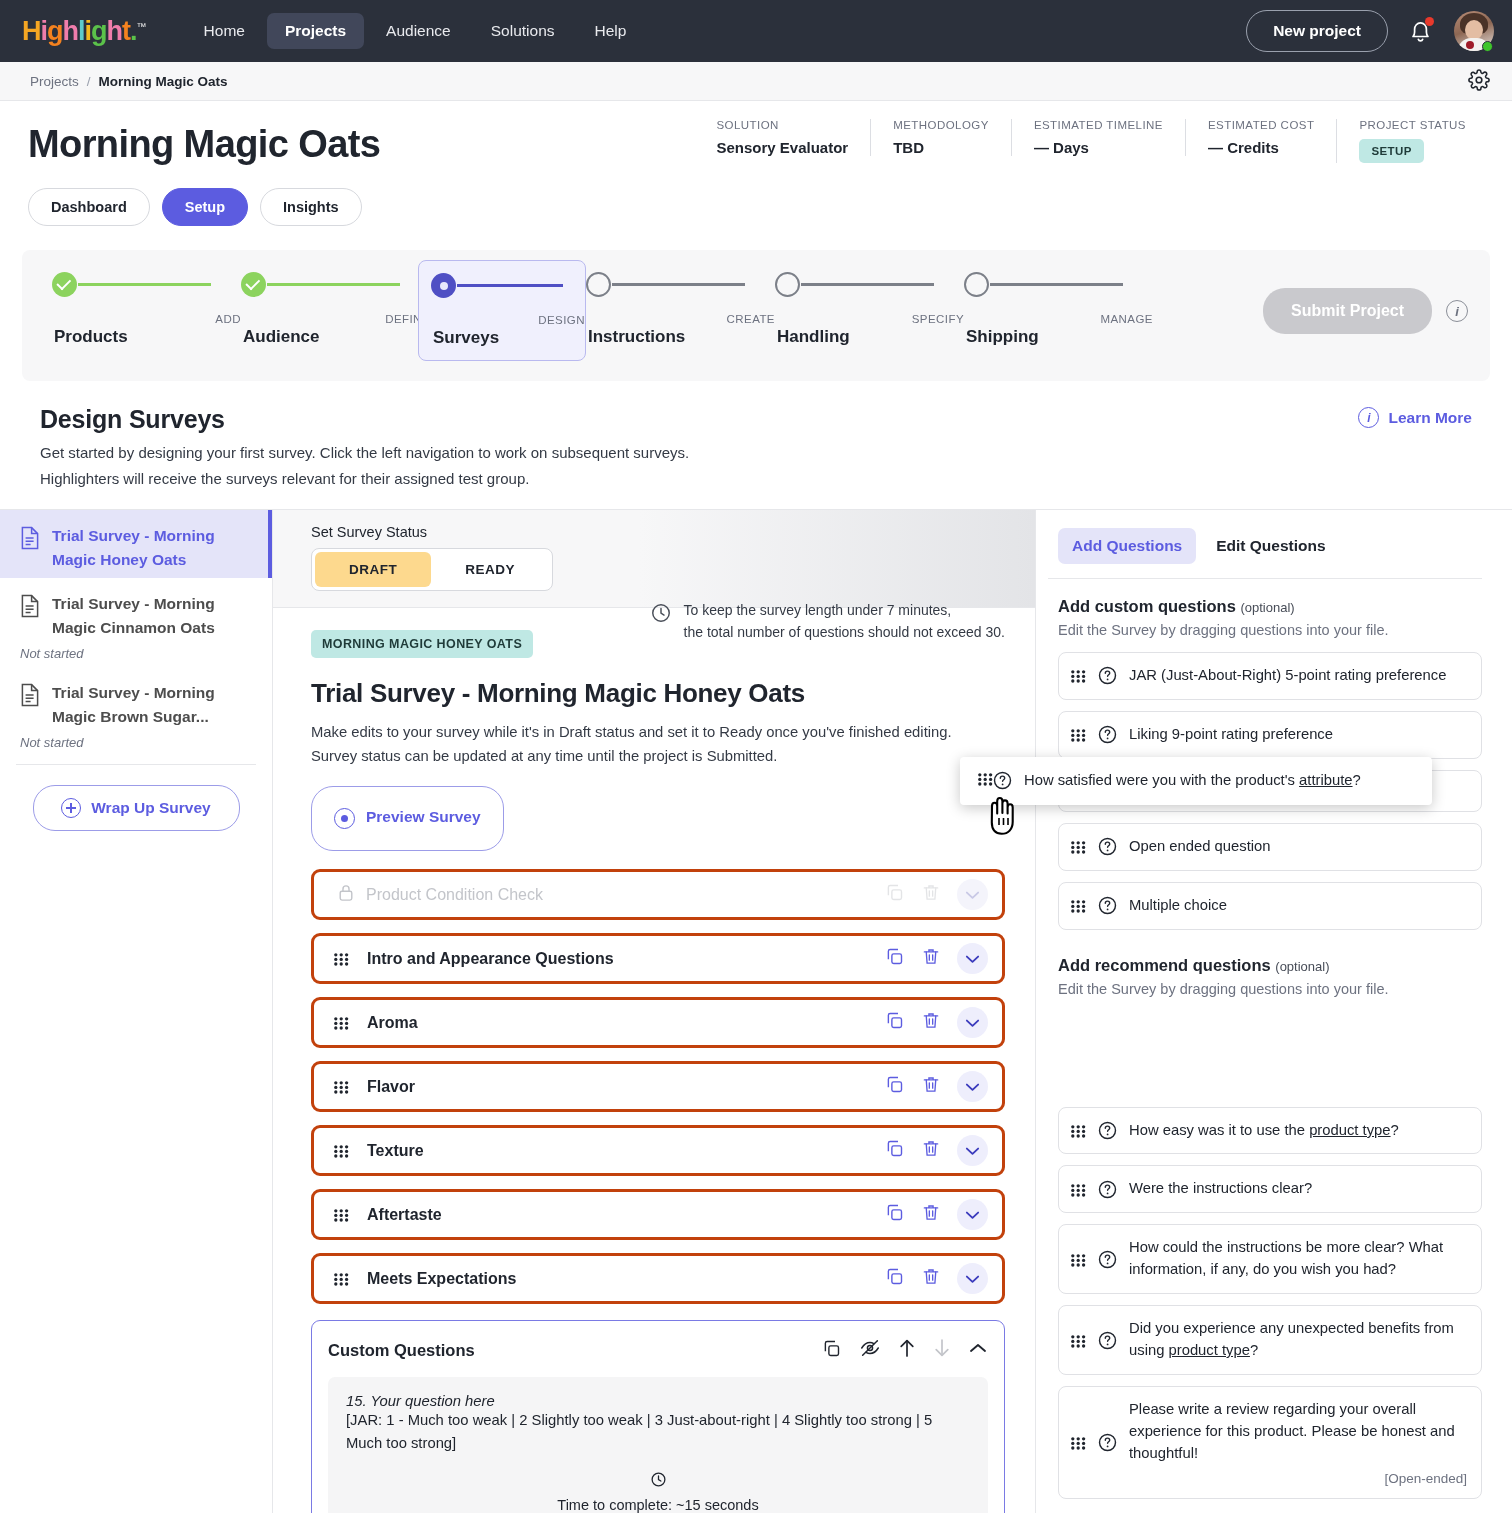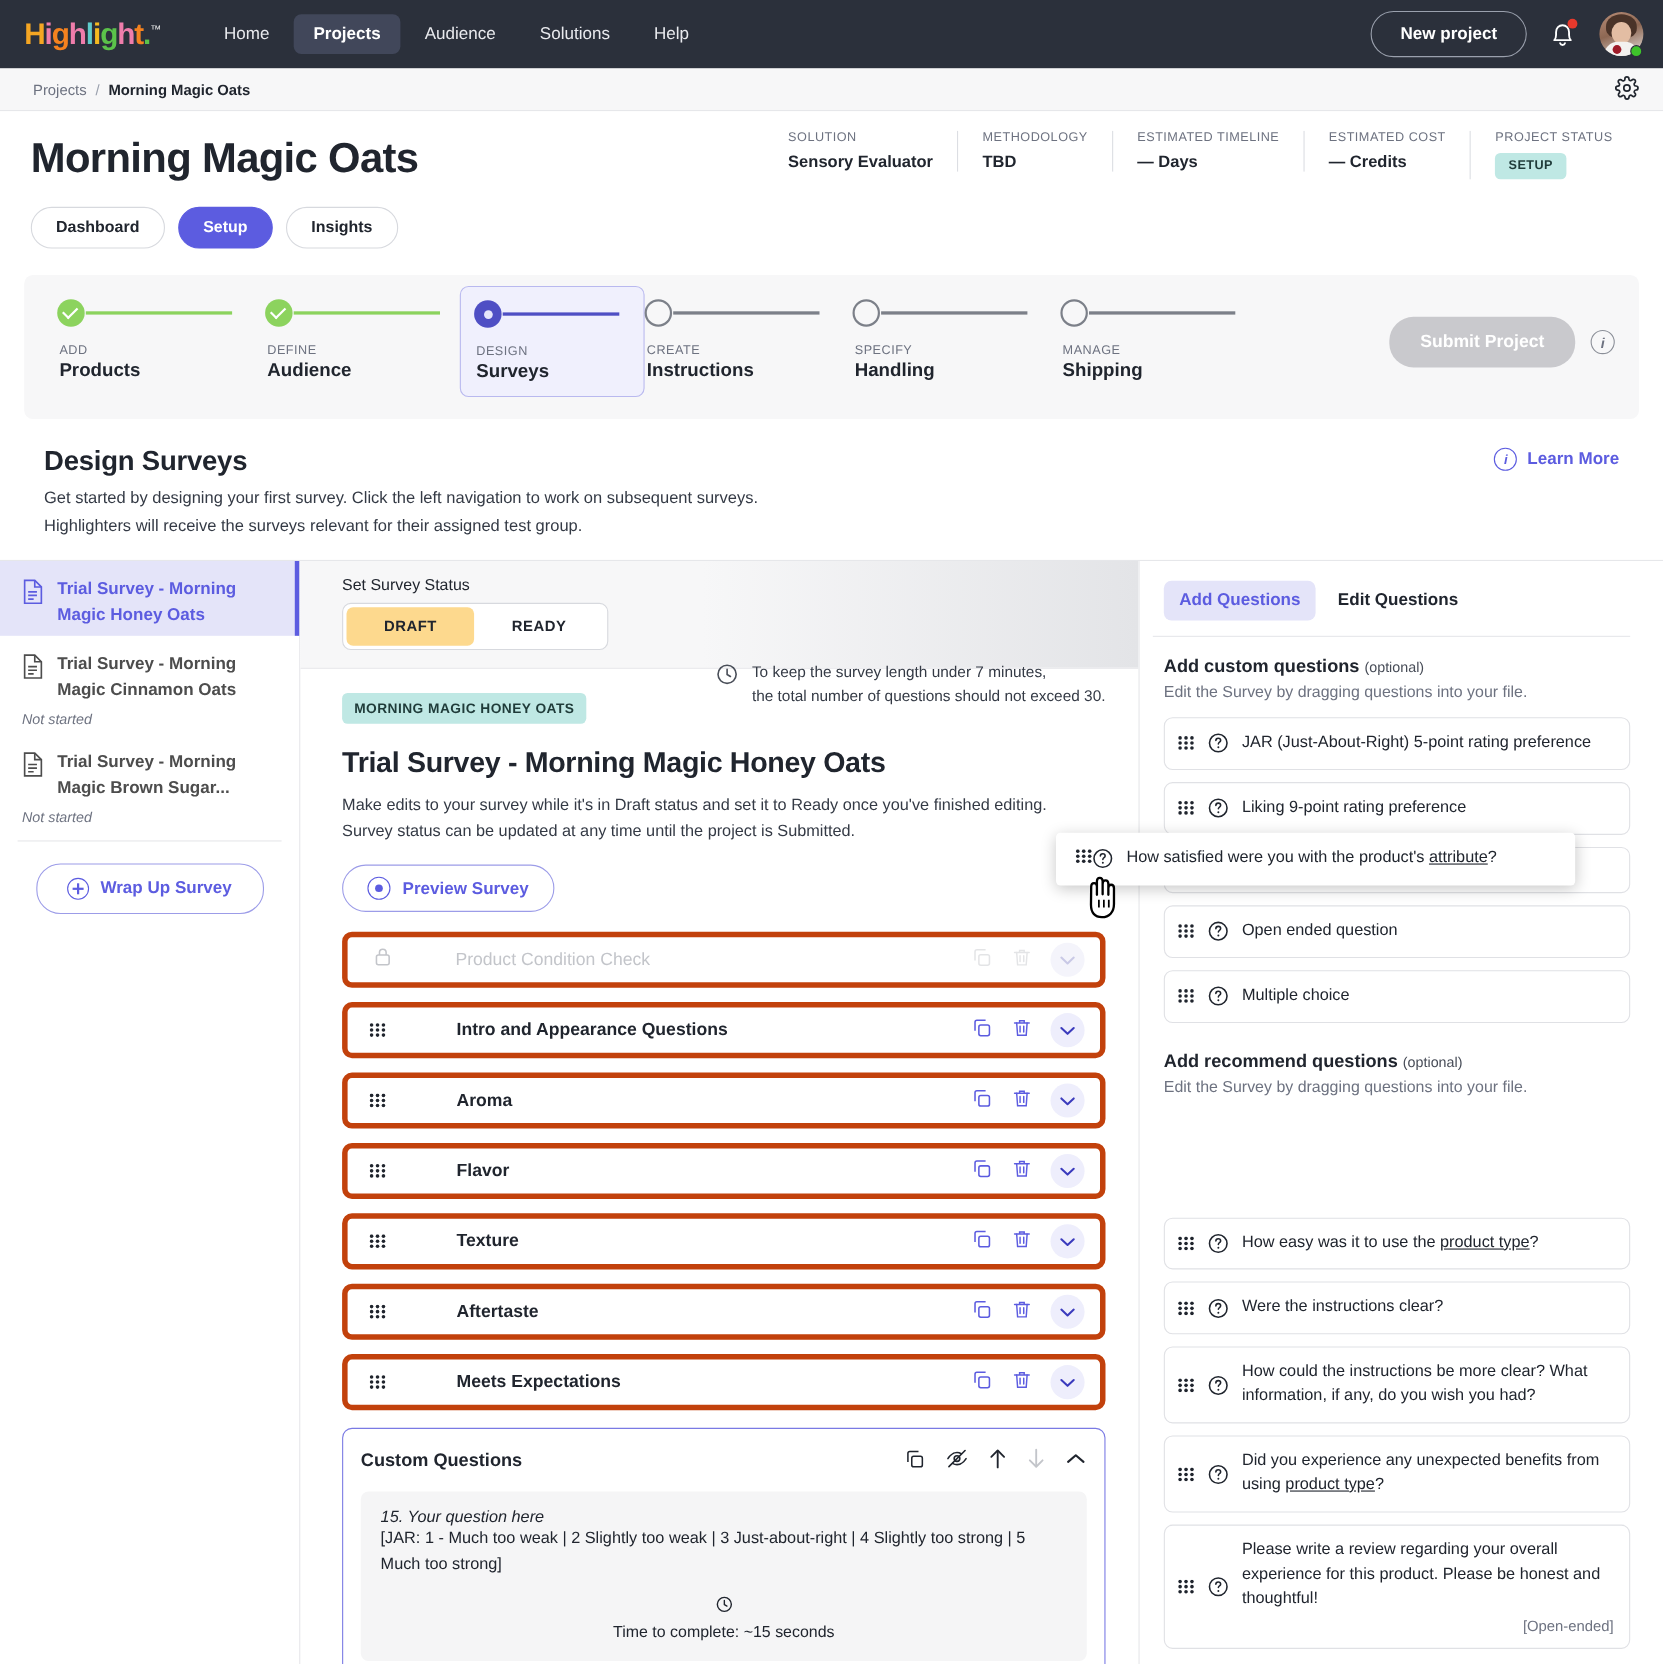--- a/index.html
+++ b/index.html
@@ -86,21 +86,21 @@
   .node { width: 25px; height: 25px; border-radius: 50%; flex: none; }
   .node.done { background: #8cd35e; display:flex; align-items:center; justify-content:center; }
   .node.done::after { content:""; width:11px; height:6px; border-left:2.4px solid #fff; border-bottom:2.4px solid #fff; transform: rotate(-45deg) translate(1px,-2px); }
   .node.cur { background: #4f4fc4; display:flex; align-items:center; justify-content:center; }
   .node.cur::after { content:""; width:8px; height:8px; border-radius:50%; background:#e6e6fb; }
   .node.todo { border: 2px solid #7c8089; background: transparent; }
   .bar { height: 3px; flex: 1; margin-left: 1px; }
   .bar.green { background: #8cd35e; }
   .bar.purple { background: #4f4fc4; }
   .bar.grey { background: #7c8089; }
-  .step .cap { font-size: 11.5px; color: #6d7280; letter-spacing: .45px; margin: 16px 0 2px 2px; text-transform: uppercase; }
+  .step .cap { font-size: 11.5px; color: #6d7280; letter-spacing: .45px; margin: 16px 0 2px 2px; text-transform: uppercase; text-align: right; }
   .step .nm { font-size: 17px; font-weight: bold; margin-left: 2px; }
   .submitwrap { margin-left: auto; display: flex; align-items: center; gap: 14px; padding-top: 16px; }
   .submitbtn {
     background: #c9c9cd; color: #fff; border: none; border-radius: 22px;
     padding: 14px 28px; font-size: 16px; font-weight: bold; cursor: pointer;
   }
   .icircle { width: 22px; height: 22px; border-radius: 50%; border: 1.6px solid #8b8f98; color: #6d7280; font-size: 13px; font-weight: bold; display:flex; align-items:center; justify-content:center; font-style: italic; cursor: pointer; }
 
   
   .ds { padding: 24px 22px 0 40px; position: relative; }
@@ -140,29 +140,29 @@
   .statuslabel { font-size: 14.5px; color: #20252e; margin-bottom: 8px; }
   .toggle { display: inline-flex; background: #fff; border: 1px solid #d7d9de; border-radius: 8px; padding: 3px; }
   .toggle div { padding: 10px 34px; font-size: 13.5px; font-weight: bold; letter-spacing: .5px; border-radius: 6px; cursor: pointer; }
   .toggle .on { background: #fdd98e; }
   .centerbody { padding: 22px 30px 0 38px; }
   .prodchip { background: #bfe8e4; color: #1f3b39; font-size: 12.5px; font-weight: bold; letter-spacing: .4px; padding: 7px 11px; border-radius: 5px; display: inline-block; }
   .clocknote { position: absolute; right: 30px; top: 90px; display: flex; gap: 12px; font-size: 14px; color: #343a45; line-height: 1.55; }
   .surveyh { font-size: 26px; font-weight: bold; margin-top: 20px; letter-spacing: -.3px; }
   .surveysub { font-size: 14.8px; color: #343a45; line-height: 1.6; margin-top: 12px; }
   .previewbtn {
-    margin-top: 18px; display: inline-flex; align-items: flex-end; gap: 11px;
+    margin-top: 18px; display: inline-flex; align-items: flex-start; gap: 11px;
     border: 1.4px solid #9c9ce8; border-radius: 22px; color: #5c5ce0; font-weight: bold;
-    font-size: 15.5px; padding: 10px 22px; background: #fff; cursor: pointer;
+    font-size: 15.5px; padding: 21px 22px; background: #fff; cursor: pointer;
   }
   .eyeic { width: 21px; height: 21px; border-radius: 50%; border: 1.6px solid #5c5ce0; display:flex; align-items:center; justify-content:center; }
   .eyeic i { width: 7px; height: 7px; border-radius: 50%; background: #5c5ce0; display:block; }
   .qrow {
-    margin: 0 30px 0 38px; border: 5px solid #c2410c; border-radius: 9px; background: #fff;
-    height: 51px; display: flex; align-items: center; padding: 0 14px 0 20px; margin-bottom: 13px; gap: 46px;
+    margin: 0 30px 0 38px; border: 3px solid #c2410c; border-radius: 9px; background: #fff;
+    height: 51px; display: flex; align-items: center; padding: 0 14px 0 20px; margin-bottom: 13px;
   }
   .qrow.locked { color: #c3c5ca; background:#fff; }
   .grip { width: 15px; height: 13px; flex: none; margin-right: 18px; }
   .qname { font-size: 16px; font-weight: bold; }
   .qacts { margin-left: auto; display: flex; align-items: center; gap: 16px; }
   .chev { width: 31px; height: 31px; border-radius: 50%; background: #eeeefc; display:flex; align-items:center; justify-content:center; cursor:pointer; }
   .cqcard { margin: 16px 30px 0 38px; border: 1.6px solid #7a7ae4; border-radius: 9px; padding: 16px 16px 18px 16px; background:#fff; }
   .cqhead { display: flex; align-items: center; }
   .cqtitle { font-size: 16.5px; font-weight: bold; }
   .cqicons { margin-left: auto; display: flex; align-items: center; gap: 17px; }

